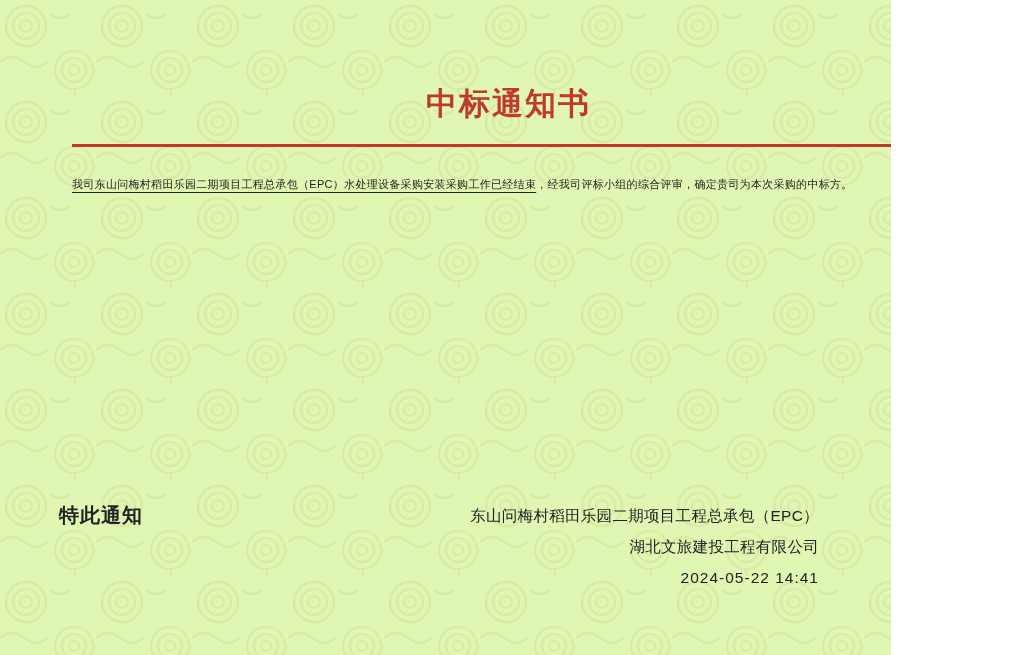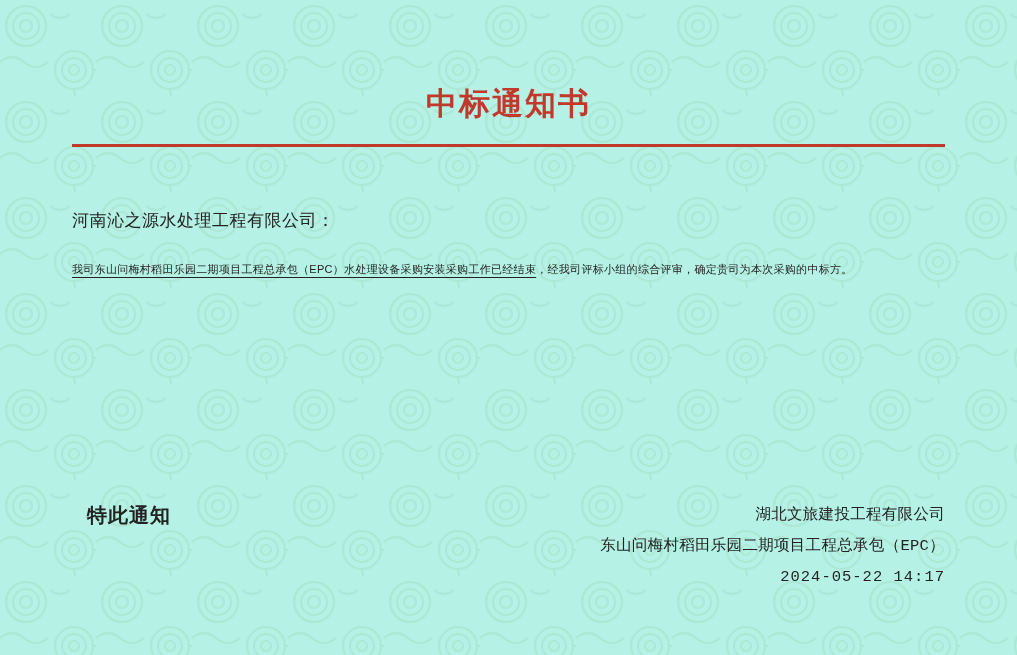--- a/index.html
+++ b/index.html
@@ -8,23 +8,23 @@
   }
   body {
     width: 1017px;
     height: 655px;
     background: #ffffff;
     font-family: "Liberation Sans", sans-serif;
   }
 
   .page {
     position: relative;
-    width: 1017px;
+    width: 891px;
     height: 655px;
-    background-color: #5eead4;
+    background-color: #bef264;
     overflow: hidden;
   }
 
   
   .bg-pattern {
     position: absolute;
     inset: 0;
     opacity: 0.55;
     pointer-events: none;
   }
@@ -71,24 +71,23 @@
     letter-spacing: 0.3px;
   }
 
   .para .underline {
     text-decoration: underline;
     text-underline-offset: 4px;
   }
 
   .footer {
     position: absolute;
-    left: 87px;
+    left: 59px;
     right: 72px;
     bottom: 62px;
-    font-family: Liberation Mono, monospace;
   }
 
   .footer-row {
     display: flex;
     align-items: flex-start;
     justify-content: space-between;
   }
 
   .closing {
     font-size: 20px;
@@ -134,31 +133,30 @@
       </pattern>
     </defs>
     <rect width="1017" height="655" fill="url(#swirls)"></rect>
   </svg>
 
   <div class="content">
 
     <div class="doc-title">中标通知书</div>
     <div class="title-rule"></div>
 
-    <div class="recipient">河南沁之源水处理工程有限公司：</div>
 
     <p class="para"><span class="underline">我司东山问梅村稻田乐园二期项目工程总承包（EPC）水处理设备采购安装采购工作已经结束</span><span>，经我司评标小组的综合评审，确定贵司为本次采购的中标方。</span></p>
 
 
   </div>
 
   <div class="footer">
     <div class="footer-row">
       <div class="closing">特此通知</div>
       <div class="signature">
+        <div>东山问梅村稻田乐园二期项目工程总承包（EPC）</div>
         <div>湖北文旅建投工程有限公司</div>
-        <div>东山问梅村稻田乐园二期项目工程总承包（EPC）</div>
-        <div class="sig-date">2024-05-22 14:17</div>
+        <div class="sig-date">2024-05-22 14:41</div>
       </div>
     </div>
   </div>
 
 </div>
 
 </body></html>

